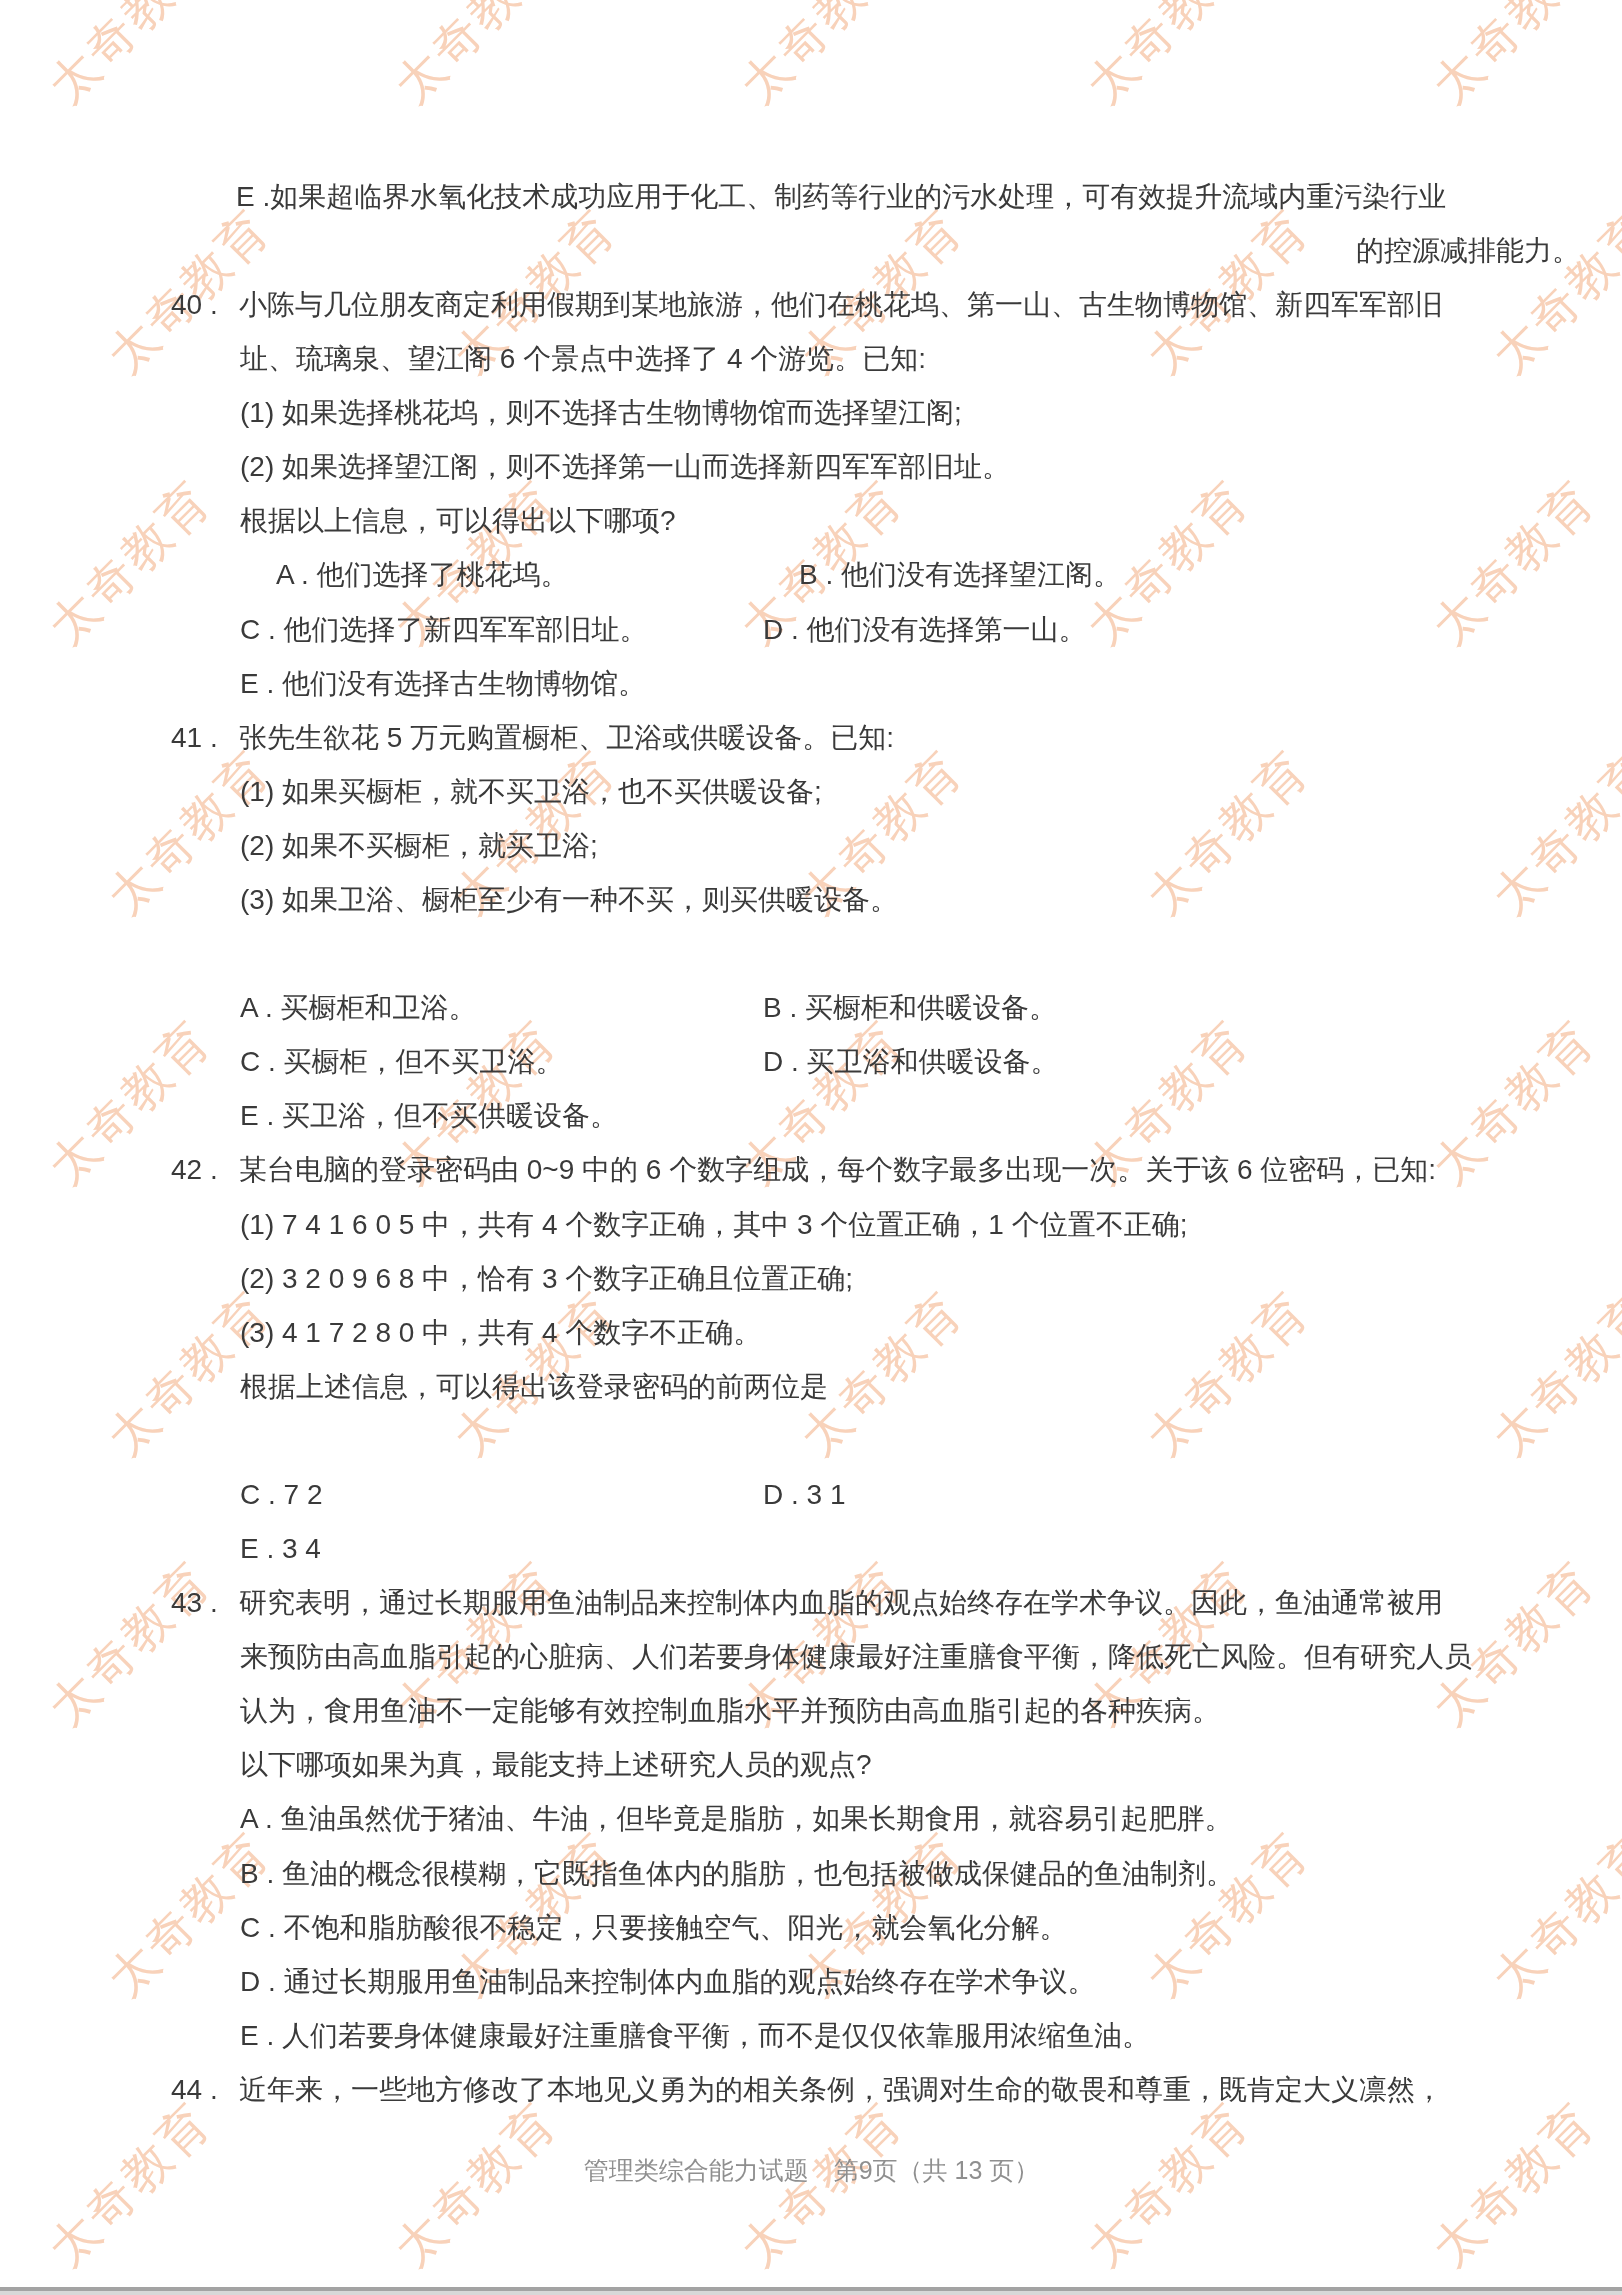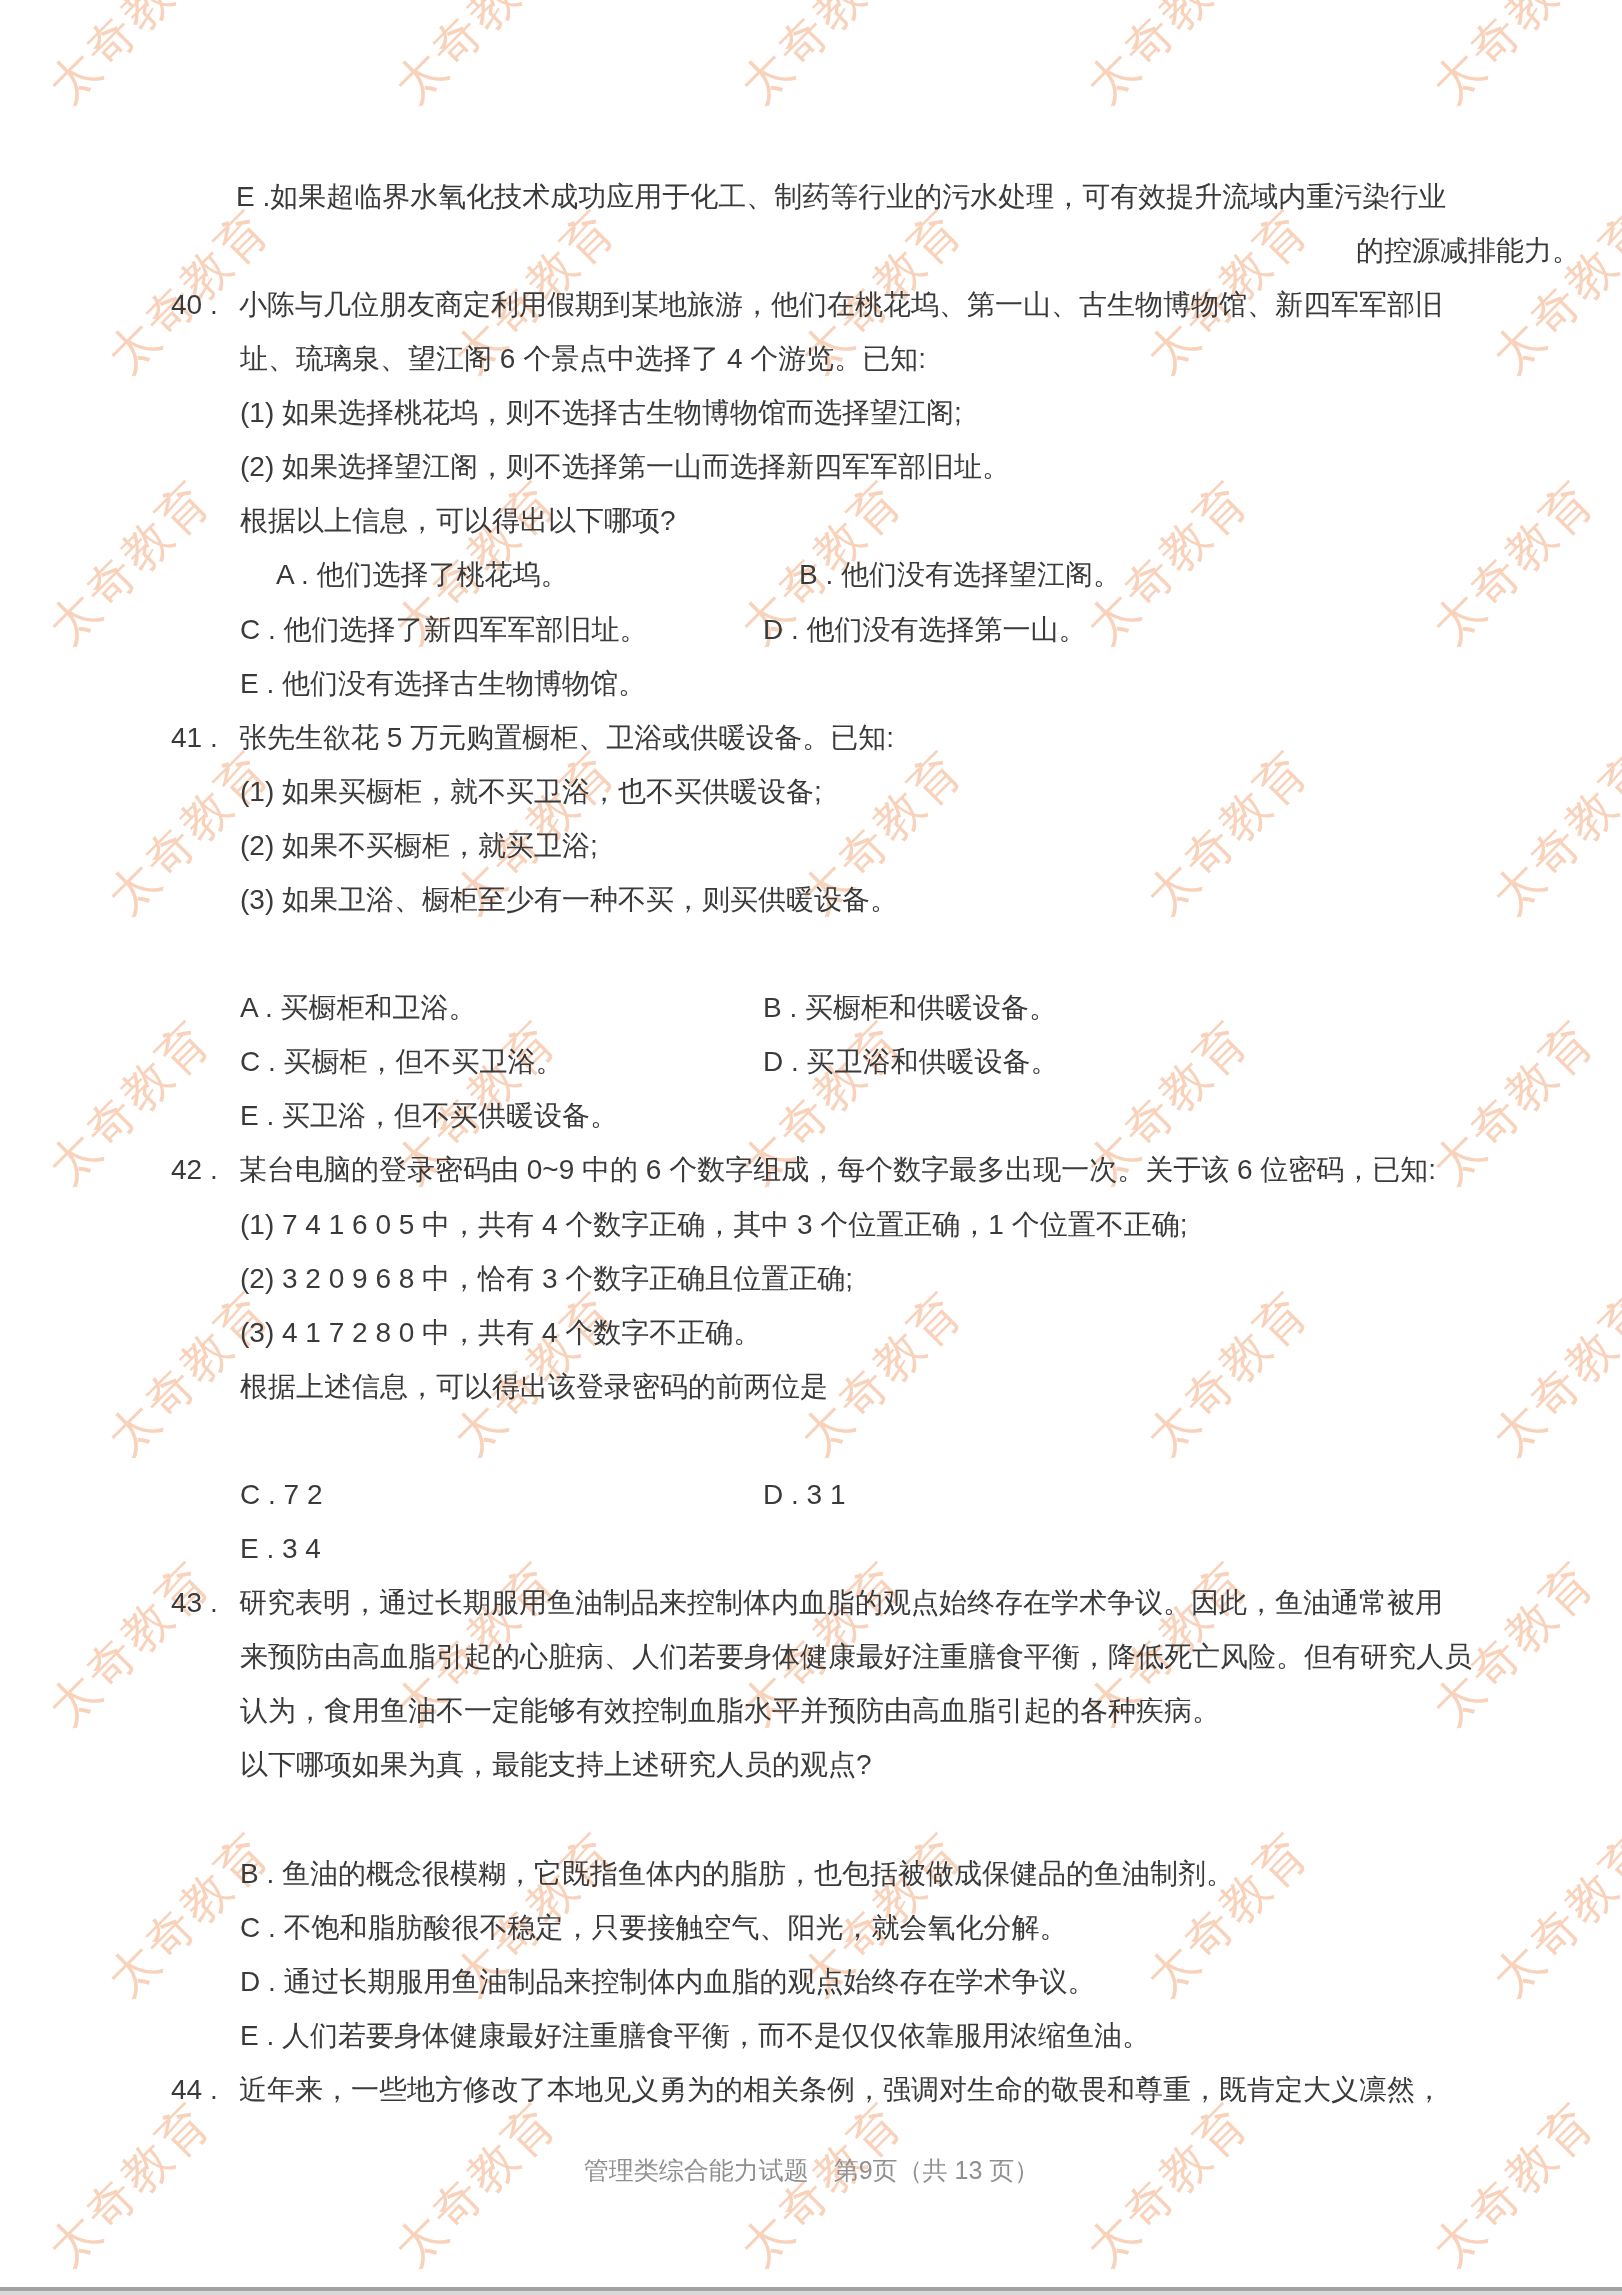--- a/index.html
+++ b/index.html
@@ -119,20 +119,21 @@
       <div class="line l-cont" style="top: 1198px;">(1) 7 4 1 6 0 5 中，共有 4 个数字正确，其中 3 个位置正确，1 个位置不正确;</div>
       <div class="line l-cont" style="top: 1252px;">(2) 3 2 0 9 6 8 中，恰有 3 个数字正确且位置正确;</div>
       <div class="line l-cont" style="top: 1306px;">(3) 4 1 7 2 8 0 中，共有 4 个数字不正确。</div>
       <div class="line l-cont" style="top: 1360px;">根据上述信息，可以得出该登录密码的前两位是</div>
       <div class="line l-pair" style="top: 1468px;"><span>C . 7 2</span><span class="col-b">D . 3 1</span></div>
       <div class="line l-cont" style="top: 1522px;">E . 3 4</div>
       <div class="line l-num" style="top: 1576px;"><span>43 .</span><span class="qtext">研究表明，通过长期服用鱼油制品来控制体内血脂的观点始终存在学术争议。因此，鱼油通常被用</span></div>
       <div class="line l-cont" style="top: 1630px;">来预防由高血脂引起的心脏病、人们若要身体健康最好注重膳食平衡，降低死亡风险。但有研究人员</div>
       <div class="line l-cont" style="top: 1684px;">认为，食用鱼油不一定能够有效控制血脂水平并预防由高血脂引起的各种疾病。</div>
       <div class="line l-cont" style="top: 1738px;">以下哪项如果为真，最能支持上述研究人员的观点?</div>
+      <div class="line l-cont" style="top: 1792px;">A . 鱼油虽然优于猪油、牛油，但毕竟是脂肪，如果长期食用，就容易引起肥胖。</div>
       <div class="line l-cont" style="top: 1847px;">B . 鱼油的概念很模糊，它既指鱼体内的脂肪，也包括被做成保健品的鱼油制剂。</div>
       <div class="line l-cont" style="top: 1901px;">C . 不饱和脂肪酸很不稳定，只要接触空气、阳光，就会氧化分解。</div>
       <div class="line l-cont" style="top: 1955px;">D . 通过长期服用鱼油制品来控制体内血脂的观点始终存在学术争议。</div>
       <div class="line l-cont" style="top: 2009px;">E . 人们若要身体健康最好注重膳食平衡，而不是仅仅依靠服用浓缩鱼油。</div>
       <div class="line l-num" style="top: 2063px;"><span>44 .</span><span class="qtext">近年来，一些地方修改了本地见义勇为的相关条例，强调对生命的敬畏和尊重，既肯定大义凛然，</span></div>
     </div>
   <div id="footer" style="color: rgb(143, 143, 143);">管理类综合能力试题　第9页（共 13 页）</div>
   <div id="bottom-line"></div>
   <div id="bottom-strip"></div>
 </div>

